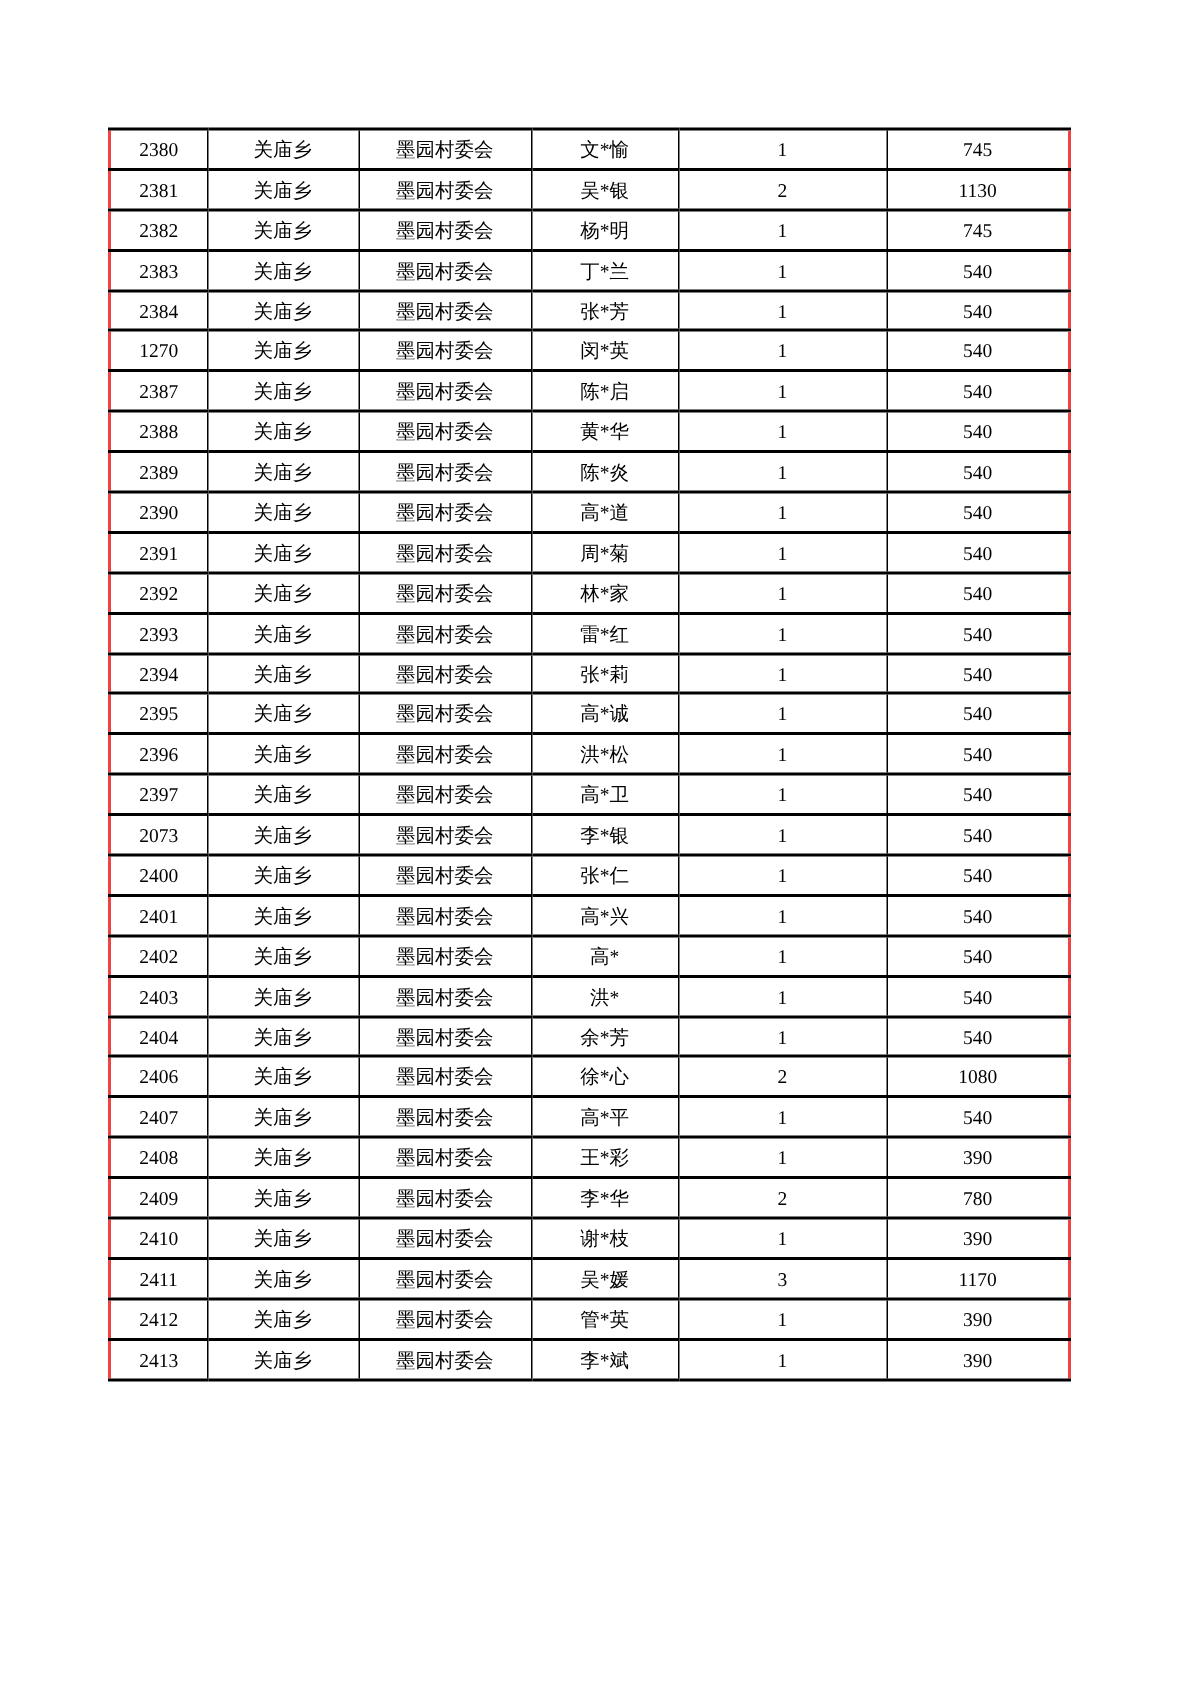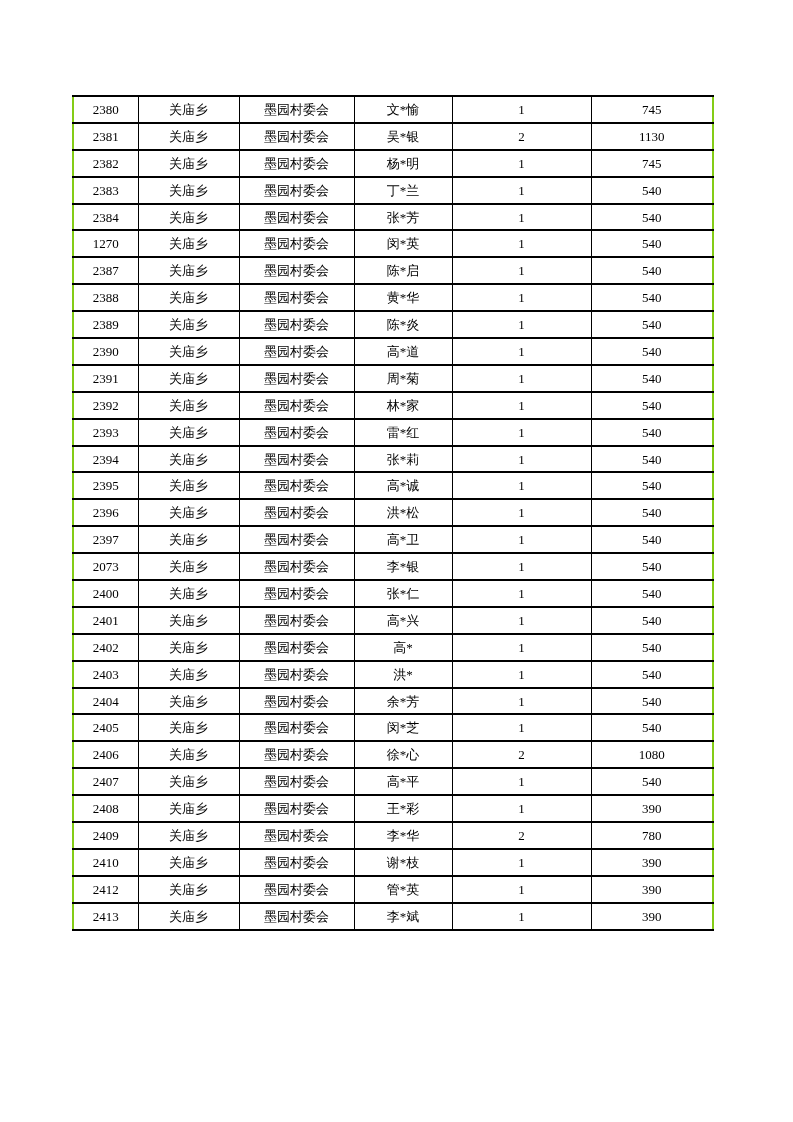--- a/index.html
+++ b/index.html
@@ -12,25 +12,25 @@
     width: 793px;
     height: 1122px;
     background: #ffffff;
     overflow: hidden;
     font-family: "Liberation Serif", "DejaVu Serif", serif;
     color: #000000;
   }
   table.data-table {
     position: absolute;
     left: 72px;
-    top: 95px;
+    top: 85px;
     width: 640px;
     border-collapse: collapse;
     table-layout: fixed;
-    border: 2px solid #84cc16;
+    border: 2px solid #ef4444;
     padding-left: 12px;
   }
   table.data-table td {
     border-left: 1px solid #000000;
     border-right: 1px solid #000000;
     border-top: 2px solid #000000;
     border-bottom: 2px solid #000000;
     height: 24.9px;
     padding: 0;
     text-align: center;
@@ -239,28 +239,20 @@
         </tr>
         <tr>
           <td>2404</td>
           <td>关庙乡</td>
           <td>墨园村委会</td>
           <td>余*芳</td>
           <td>1</td>
           <td>540</td>
         </tr>
         <tr>
-          <td>2405</td>
-          <td>关庙乡</td>
-          <td>墨园村委会</td>
-          <td>闵*芝</td>
-          <td>1</td>
-          <td>540</td>
-        </tr>
-        <tr>
           <td>2406</td>
           <td>关庙乡</td>
           <td>墨园村委会</td>
           <td>徐*心</td>
           <td>2</td>
           <td>1080</td>
         </tr>
         <tr>
           <td>2407</td>
           <td>关庙乡</td>
@@ -285,20 +277,28 @@
           <td>2</td>
           <td>780</td>
         </tr>
         <tr>
           <td>2410</td>
           <td>关庙乡</td>
           <td>墨园村委会</td>
           <td>谢*枝</td>
           <td>1</td>
           <td>390</td>
+        </tr>
+        <tr>
+          <td>2411</td>
+          <td>关庙乡</td>
+          <td>墨园村委会</td>
+          <td>吴*媛</td>
+          <td>3</td>
+          <td>1170</td>
         </tr>
         <tr>
           <td>2412</td>
           <td>关庙乡</td>
           <td>墨园村委会</td>
           <td>管*英</td>
           <td>1</td>
           <td>390</td>
         </tr>
         <tr>

